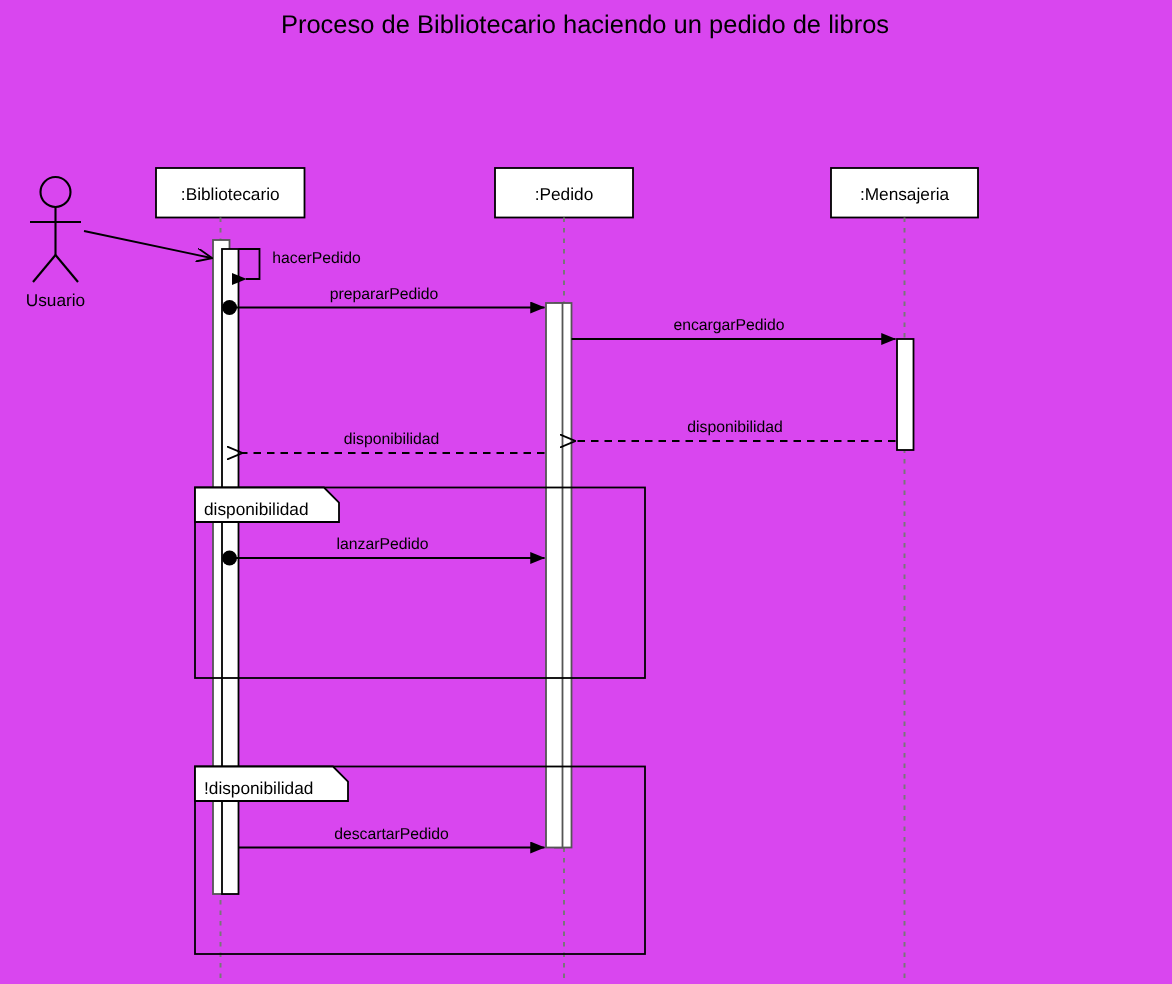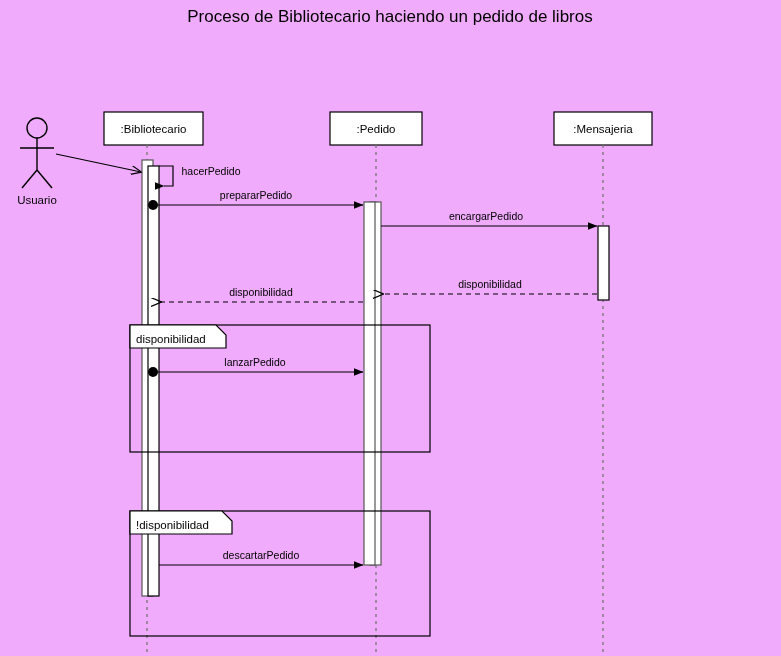--- a/index.html
+++ b/index.html
@@ -10,21 +10,21 @@
   body {
     width: 781px;
     height: 656px;
     font-family: "Liberation Sans", sans-serif;
     overflow: hidden;
   }
   #diagram-root {
     position: relative;
     width: 781px;
     height: 656px;
-    background: #f0abfc;
+    background: #d946ef;
   }
   svg.sequence-canvas {
     display: block;
     width: 781px;
     height: 656px;
   }
   .diagram-title {
     font-family: "Liberation Sans", sans-serif;
     font-size: 17px;
     fill: #000000;

